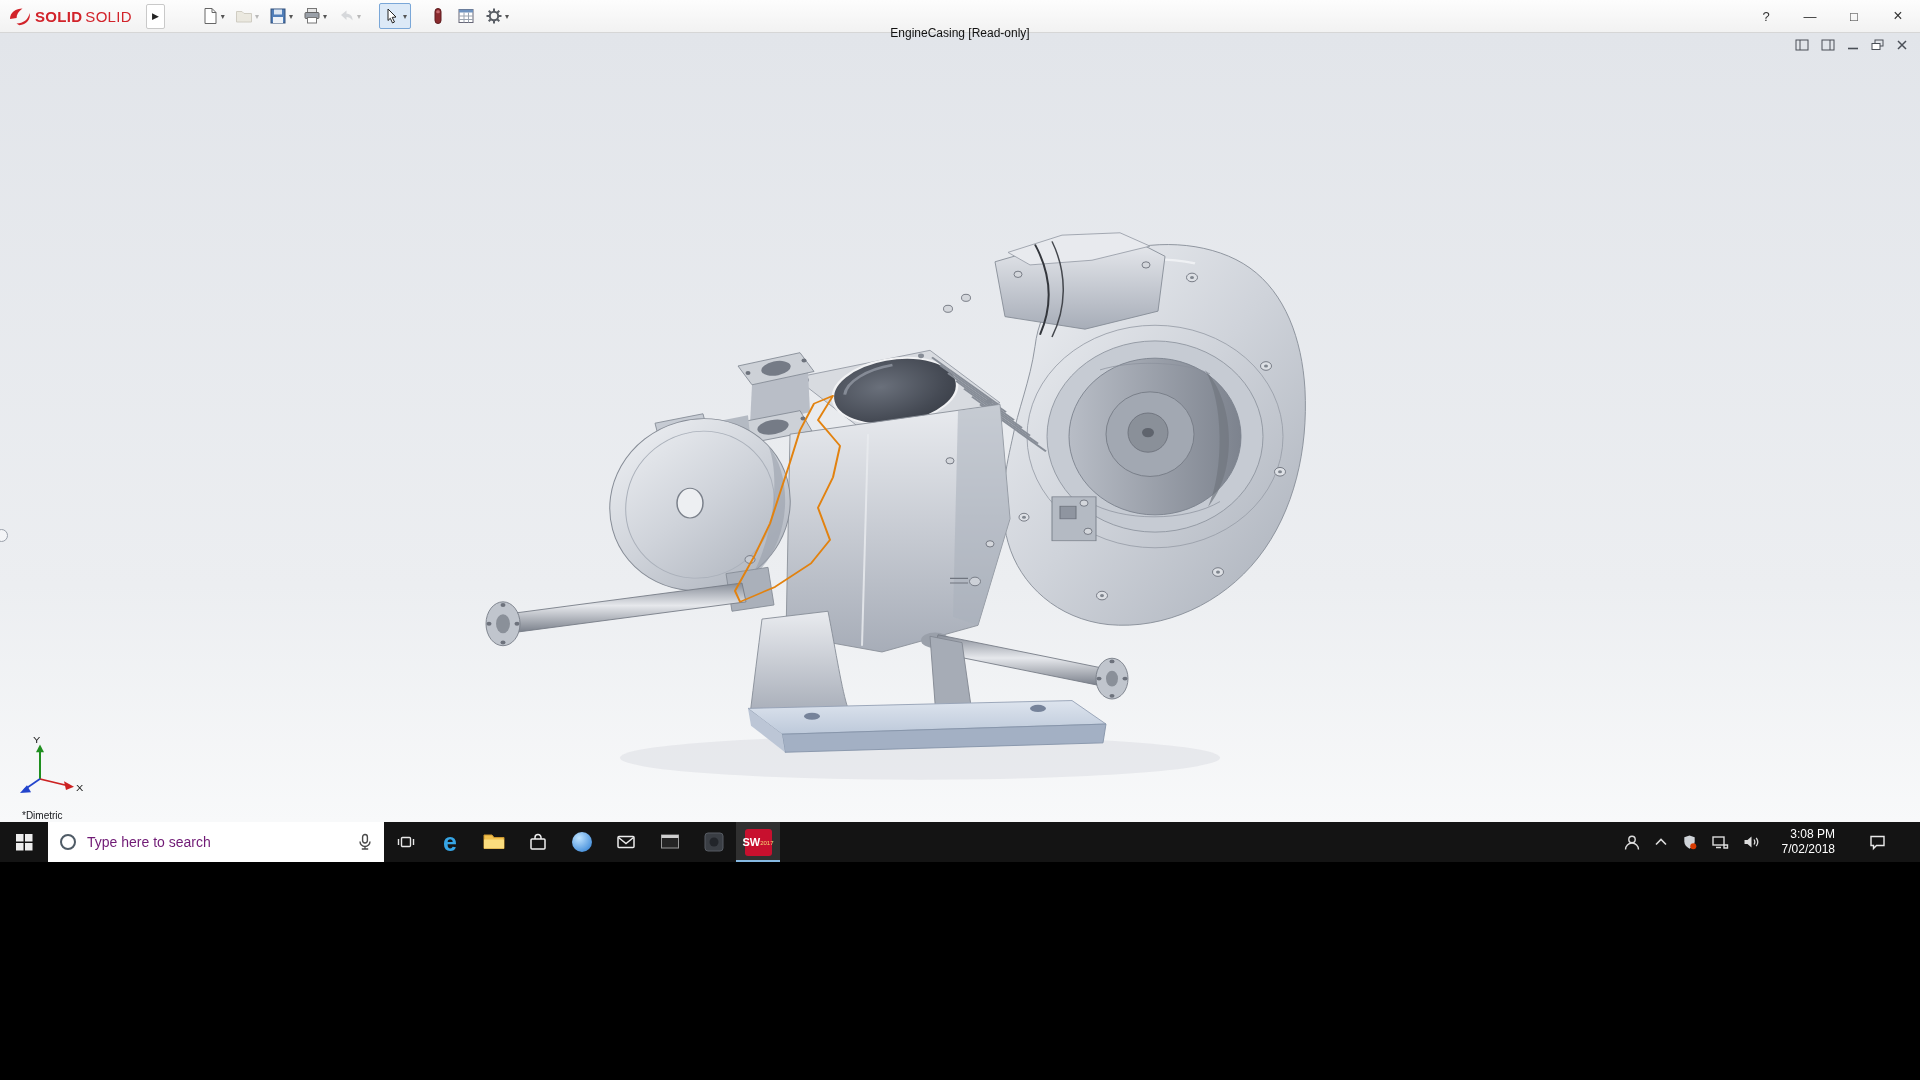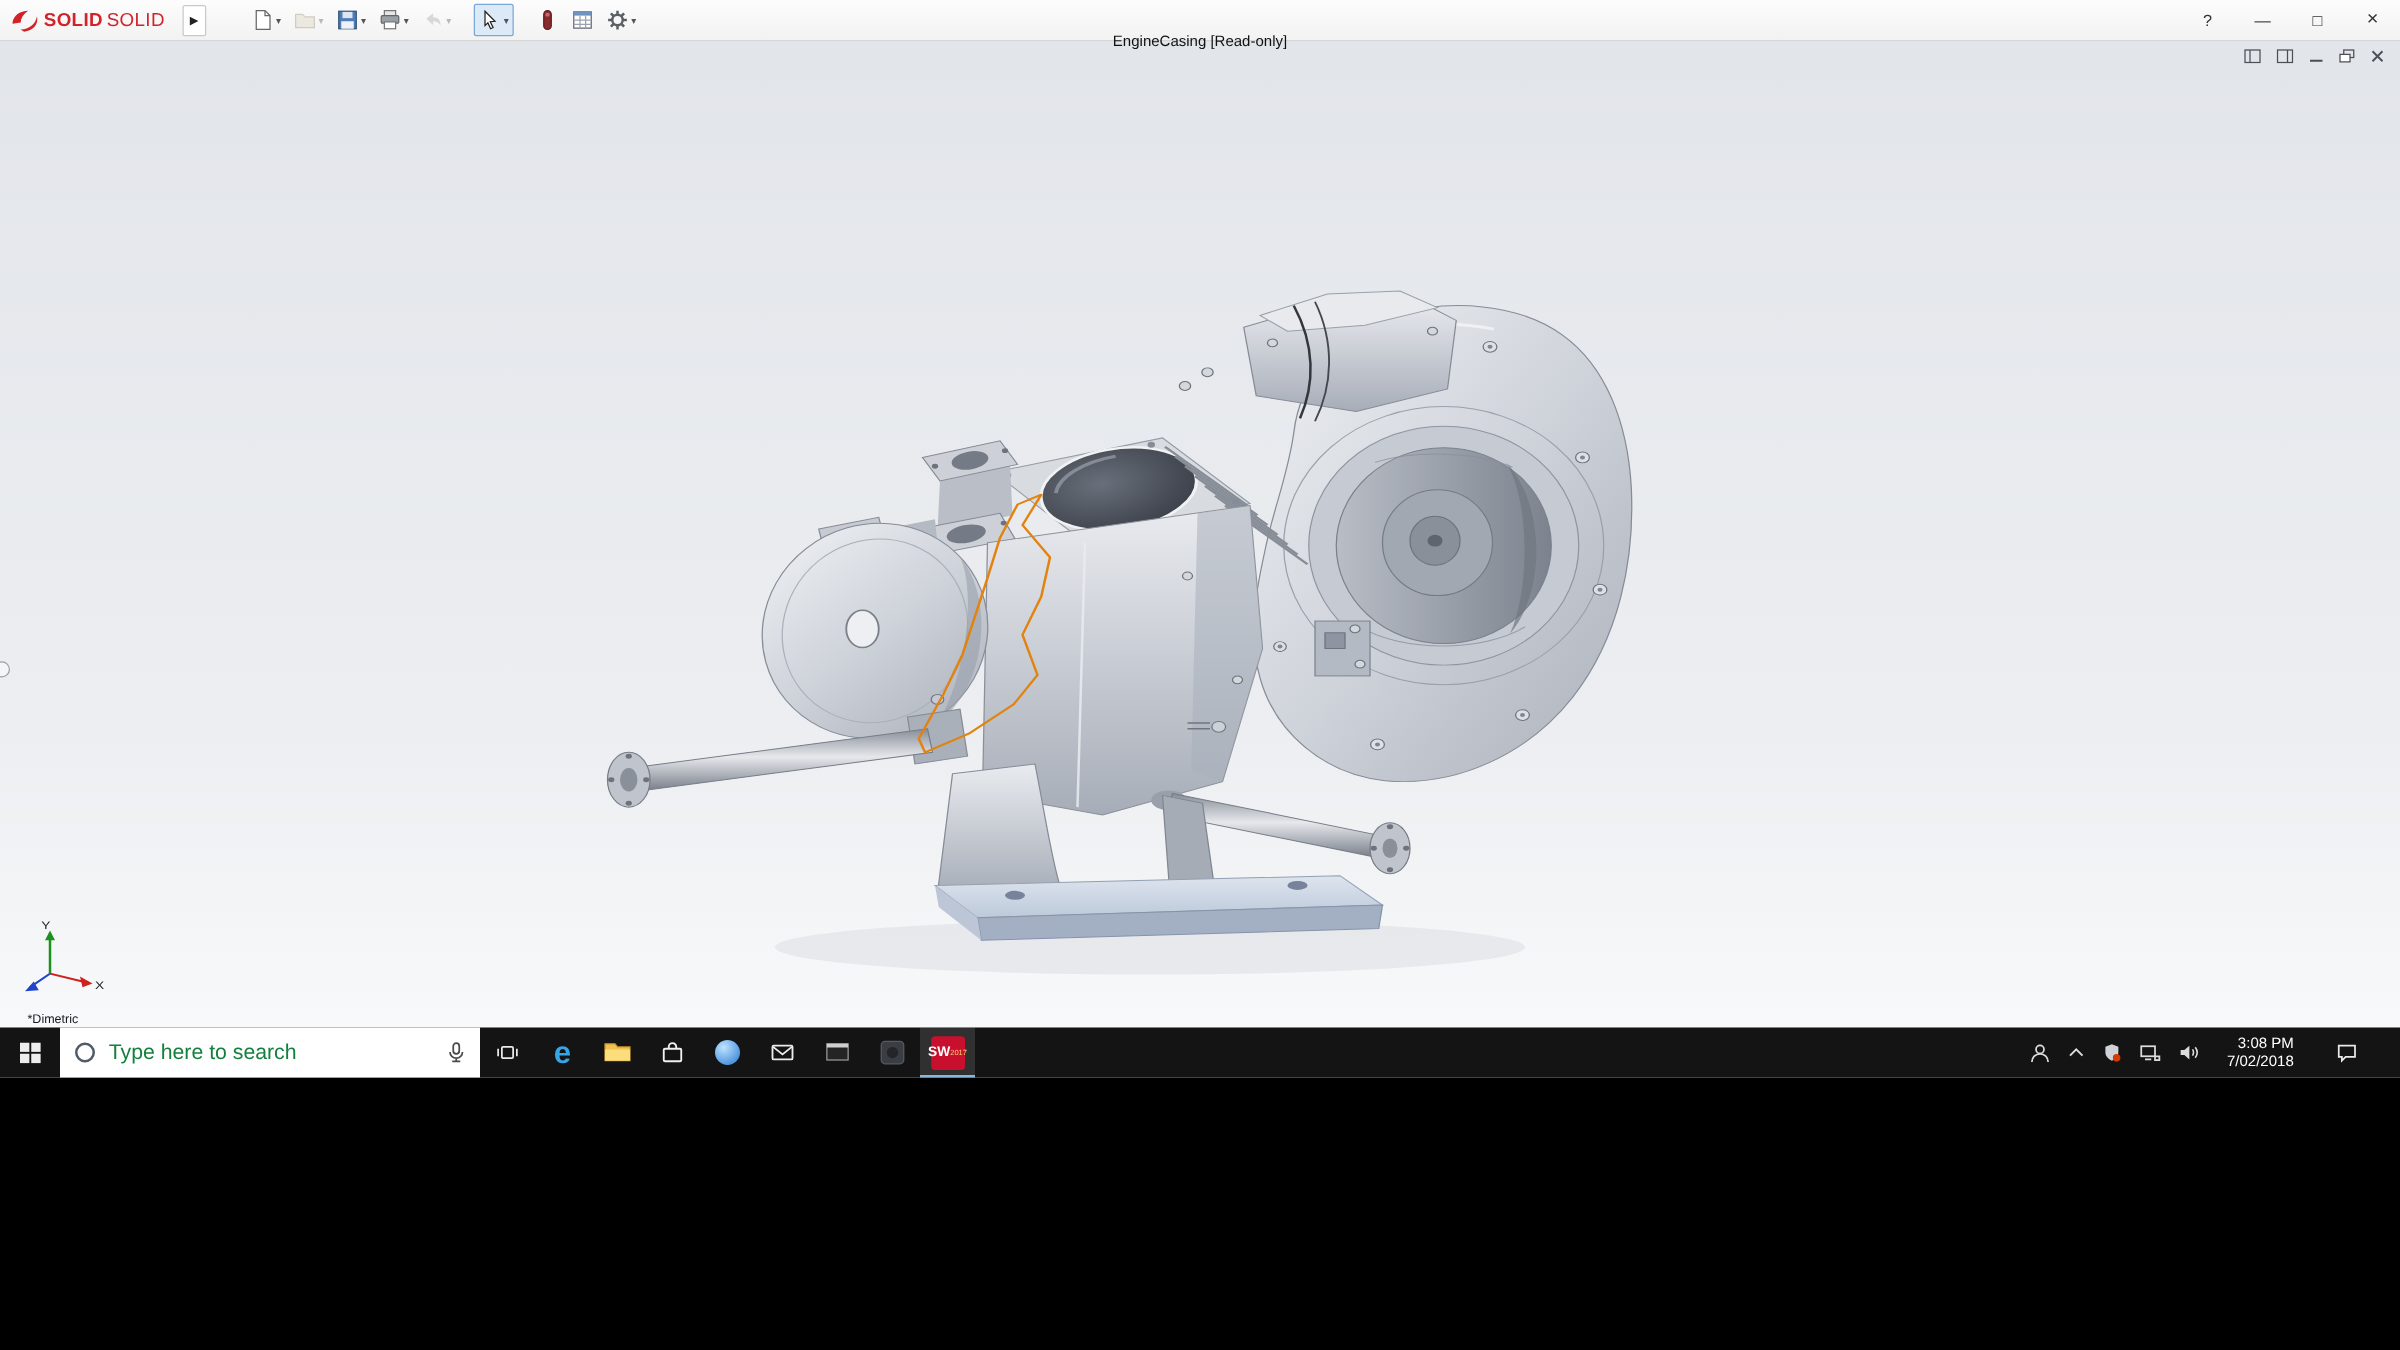--- a/index.html
+++ b/index.html
@@ -33,21 +33,21 @@
   .mdi{position:absolute;top:6px;right:12px;display:flex;gap:12px;align-items:center;z-index:5}
   .mdi-btn{display:flex;align-items:center;justify-content:center;cursor:pointer}
   .view-label{position:absolute;left:22px;bottom:1px;font-size:10px;color:#16181c;z-index:4}
   .side-handle{position:absolute;left:-5px;top:496px;width:13px;height:13px;border-radius:50%;
     background:#f4f5f7;border:1px solid #9aa0aa;z-index:4;cursor:pointer}
 
   
   .taskbar{position:absolute;left:0;right:0;bottom:0;height:40px;background:#141414;display:flex;align-items:stretch;z-index:40}
   .start{width:48px;display:flex;align-items:center;justify-content:center;cursor:pointer}
   .searchbox{width:336px;background:#ffffff;display:flex;align-items:center;gap:9px;padding:0 10px;cursor:text}
-  .search-text{color:#15803d;font-size:17px;flex:1;white-space:nowrap}
+  .search-text{color:#701a75;font-size:14px;flex:1;white-space:nowrap}
   .tb-app{width:44px;display:flex;align-items:center;justify-content:center;position:relative;cursor:pointer}
   .tb-app.active{background:rgba(255,255,255,.12);box-shadow:inset 0 -2px 0 #86b9e2}
   .edge-e{color:#36a5e5;font-size:25px;font-weight:bold;line-height:1}
   .sw-badge{width:27px;height:27px;background:#c8102e;border-radius:3px;display:flex;flex-direction:row;
     align-items:center;justify-content:center;line-height:1}
   .sw-badge .sw1{color:#fff;font-weight:bold;font-size:11px}
   .sw-badge .sw2{color:#f7d774;font-size:6px;margin-top:1px}
   .tray{margin-left:auto;display:flex;align-items:center;gap:13px;padding:0 4px}
   .tray-icon{display:flex;align-items:center;justify-content:center;cursor:pointer}
   .clock{display:flex;flex-direction:column;justify-content:center;align-items:flex-end;color:#fff;

